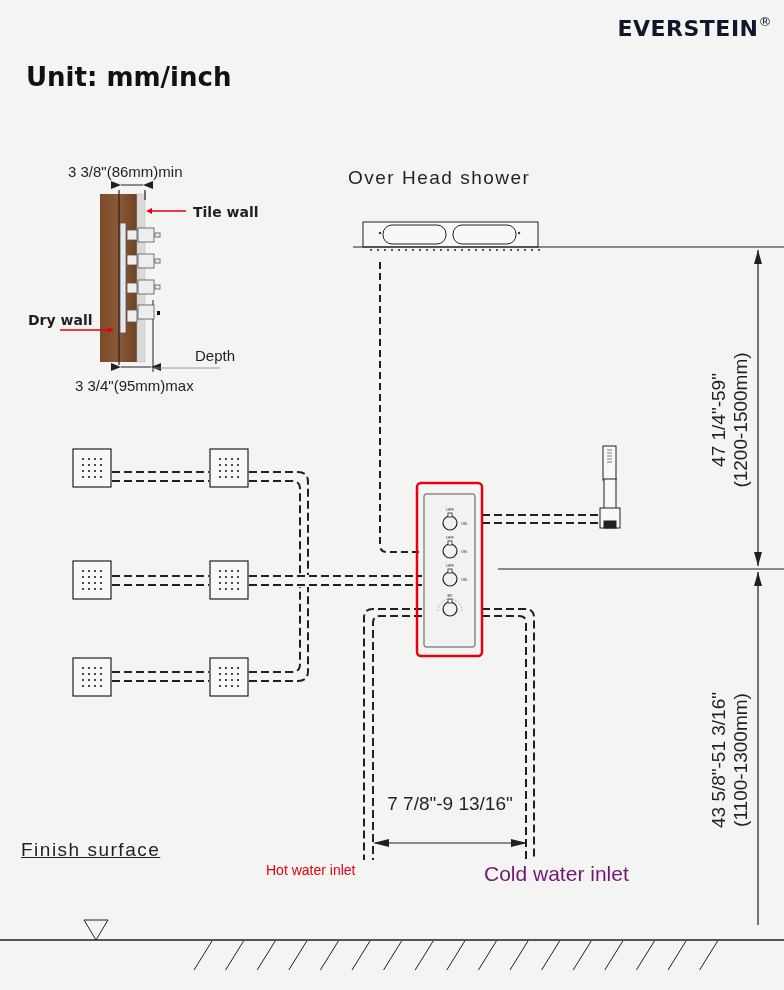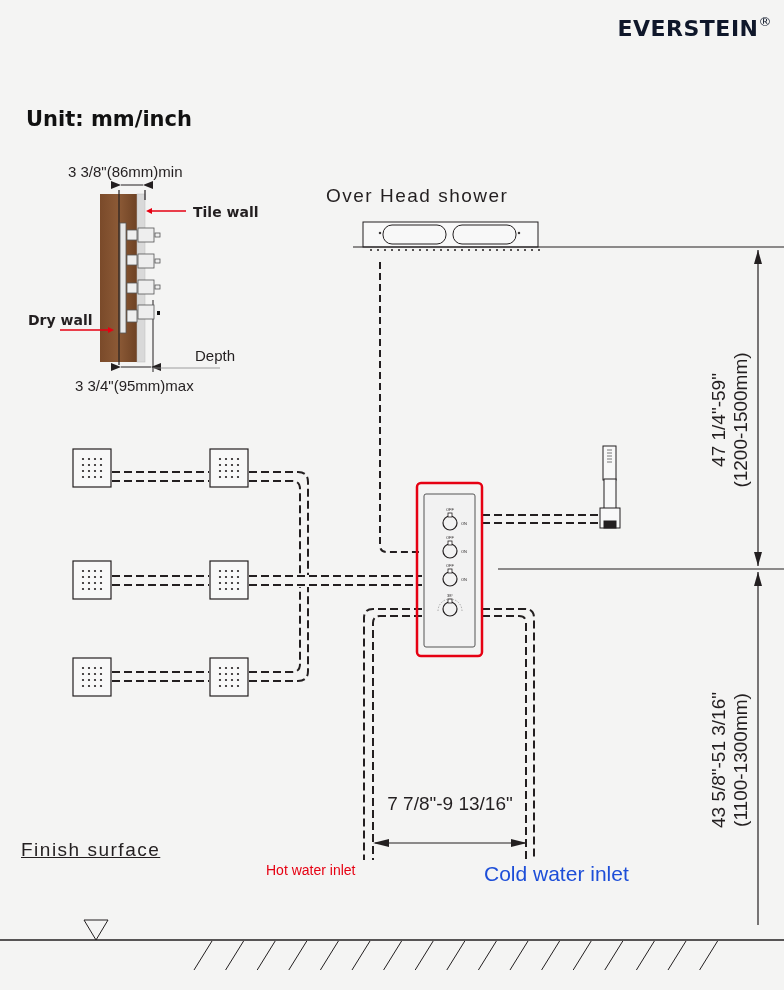--- a/index.html
+++ b/index.html
@@ -10,29 +10,29 @@
     color: #231f20;
   }
   .abs { position: absolute; }
   .brand {
     right: 12px; top: 16px; font-family: "DejaVu Sans", sans-serif;
     font-weight: bold; font-size: 22px; letter-spacing: 0.5px; color: #0f172a;
   }
   .brand sup { font-size: 13px; font-weight: normal; vertical-align: top; position: relative; top: -2px; }
   .unit-title {
     left: 26px; top: 62px; font-family: "DejaVu Sans", sans-serif;
-    font-weight: bold; font-size: 21px; color: #111; margin-top: 45px;
+    font-weight: bold; font-size: 26px; color: #111;
   }
   .lbl { font-size: 15px; white-space: nowrap; color: #231f20; }
   .lbl-bold { font-weight: bold; font-family: "DejaVu Sans", sans-serif; font-size: 14px; text-align: center; }
   .lbl-wide { letter-spacing: 1.5px; font-size: 19px; }
   .dim { font-size: 19px; text-align: center; line-height: 22px; color: #231f20; }
   .vert { transform: rotate(-90deg); transform-origin: center center; text-align: center; line-height: 22px; font-size: 19px; white-space: nowrap; }
   .hot { color: #e60012; font-size: 14px; }
-  .cold { color: #1d4ed8; font-size: 21px; }
+  .cold { color: #701a75; font-size: 21px; }
   svg { position: absolute; left: 0; top: 0; }
 </style>
 </head>
 <body>
 
 <div class="abs brand">
   <span>EVERSTEIN</span><sup>®</sup>
 </div>
 <div class="abs unit-title">Unit: mm/inch</div>
 
@@ -318,21 +318,21 @@
       <line x1="717.6000000000003" y1="941" x2="699.6000000000003" y2="970"></line>
     </g>
 </svg>
 
 <div class="abs lbl" style="left:68px; top:163px;">3 3/8"(86mm)min</div>
 <div class="abs lbl lbl-bold" style="left:193px; top:204px;">Tile wall</div>
 <div class="abs lbl lbl-bold" style="left:28px; top:312px;">Dry wall</div>
 <div class="abs lbl" style="left:163px; top:347px;margin-left:32px;">Depth</div>
 <div class="abs lbl" style="left:75px; top:377px;">3 3/4"(95mm)max</div>
 
-<div class="abs lbl lbl-wide" style="left:326px; top:167px;margin-top:18px;">Over Head shower</div>
+<div class="abs lbl lbl-wide" style="left:348px; top:167px;">Over Head shower</div>
 
 <div class="abs vert" style="left:620px; top:398px; width:220px;">
   <div>47 1/4"-59"</div>
   <div>(1200-1500mm)</div>
 </div>
 <div class="abs vert" style="left:620px; top:738px; width:220px;">
   <div>43 5/8"-51  3/16"</div>
   <div>(1100-1300mm)</div>
 </div>
 

